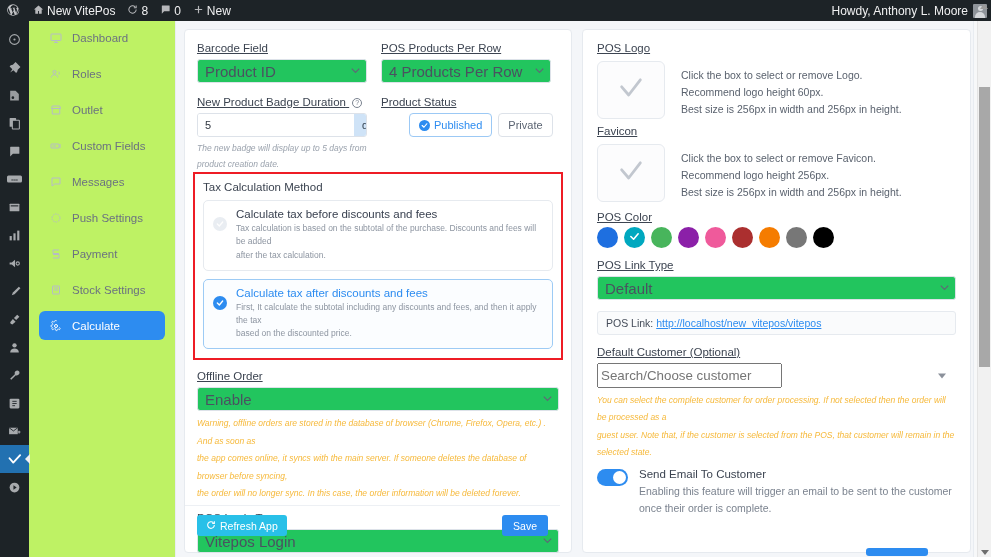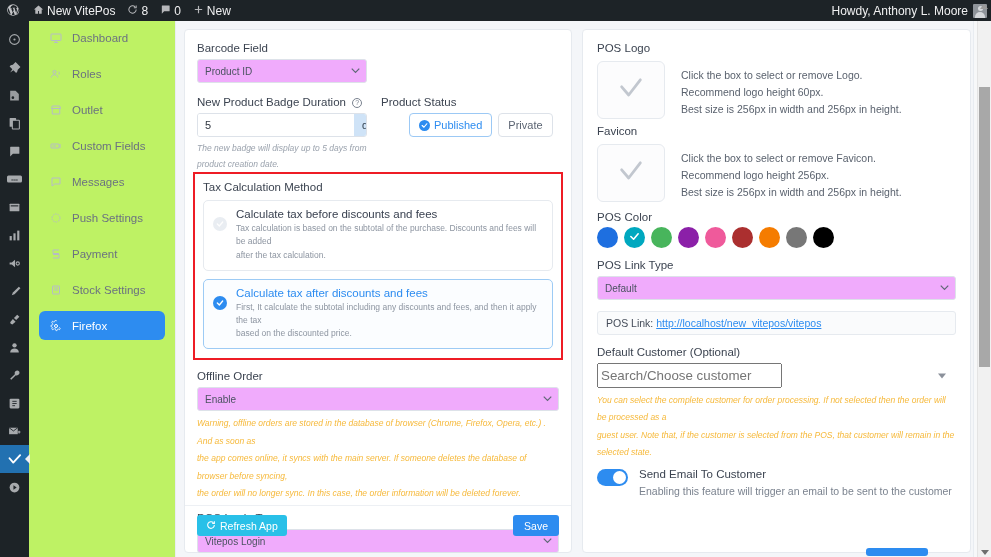--- a/index.html
+++ b/index.html
@@ -77,27 +77,27 @@
     position: absolute; top: 21px; left: 176px; right: 14px; bottom: 0;
     background: #f4f6f9; padding: 8px 6px 0 8px;
     display: flex; gap: 10px;
   }
   .card {
     background: #fff; border: 1px solid #e6eaef; border-radius: 4px;
   }
   .col-left { width: 388px; flex: none; position: relative; padding: 12px 12px 0 12px; height: 524px; }
   .col-right { flex: 1; position: relative; padding: 12px 14px 0 14px; height: 524px; }
 
-  .fieldlabel { font-size: 11.5px; color: #3c4451; margin-bottom: 5px; }
+  .fieldlabel { font-size: 11.5px; color: #3c4451; margin-bottom: 5px; text-decoration: underline; }
   .row2 { display: flex; gap: 14px; }
   .half { width: 170px; }
 
   select.sel, .selbox {
     width: 100%; height: 24px; border: 1px solid #dde2e9; border-radius: 3px;
-    background: #f0abfc; font-size: 10px; color: #4a5260; padding: 0 20px 0 7px;
+    background: #22c55e; font-size: 15px; color: #4a5260; padding: 0 20px 0 7px;
     font-family: "Liberation Sans", sans-serif;
     appearance: none; -webkit-appearance: none;
     position: relative;
   }
   .selwrap { position: relative; }
   .selwrap .chev {
     position: absolute; right: 7px; top: 50%; transform: translateY(-50%);
     pointer-events: none; color: #6b7280; font-size: 9px; line-height:1;
   }
 
@@ -151,21 +151,21 @@
   .opt.sel-opt .opt-radio { background: #2d8cf0; }
   .opt-ttl { font-size: 11.5px; color: #394150; margin-bottom: 2px; }
   .opt.sel-opt .opt-ttl { color: #2d8cf0; }
   .opt-desc { font-size: 8.5px; color: #8d95a1; line-height: 1.55; }
 
   .warn {
     font-size: 8.5px; color: #f6b93b; font-style: italic; line-height: 2.05; margin-top: 4px;
   }
 
   .footerbar {
-    position: absolute; left: 0; right: 0; bottom: 16px;
+    position: absolute; left: 0; right: 11px; bottom: 16px;
     border-top: 1px solid #edf0f4; padding: 9px 12px 0 12px;
     display: flex; align-items: center; justify-content: space-between;
   }
   .btn-refresh {
     background: #29c0e8; color: #fff; border: none; border-radius: 3px;
     font-size: 10.5px; height: 21px; padding: 0 9px; display:flex; align-items:center; gap:4px;
     font-family:"Liberation Sans", sans-serif;
   }
   .btn-save {
     background: #2d8cf0; color: #fff; border: none; border-radius: 3px;
@@ -454,34 +454,47 @@
       </span>
       <span>Stock Settings</span>
     </div>
     <div class="pside-item active">
       <span class="pico">
         <svg width="12" height="12" viewBox="0 0 24 24" fill="none" stroke="currentColor" stroke-width="2">
             <circle cx="12" cy="12" r="3"></circle>
             <path d="M19.4 15a1.6 1.6 0 0 0 .3 1.8l.1.1a2 2 0 1 1-2.8 2.8l-.1-.1a1.6 1.6 0 0 0-2.7 1.1V21a2 2 0 0 1-4 0v-.1A1.6 1.6 0 0 0 7 19.4a1.6 1.6 0 0 0-1.8.3l-.1.1a2 2 0 1 1-2.8-2.8l.1-.1a1.6 1.6 0 0 0-1.1-2.7H1a2 2 0 0 1 0-4h.1A1.6 1.6 0 0 0 2.6 7a1.6 1.6 0 0 0-.3-1.8l-.1-.1a2 2 0 1 1 2.8-2.8l.1.1A1.6 1.6 0 0 0 7 2.6h.1A1.6 1.6 0 0 0 8.2 1V1a2 2 0 0 1 4 0" transform="translate(2.5,1.5) scale(0.86)"></path>
           </svg>
       </span>
-      <span>Firefox</span>
+      <span>Calculate</span>
     </div>
   </div>
 
   <div class="content">
 
     <div class="card col-left">
 
       <div class="row2 mb12">
         <div class="half">
           <div class="fieldlabel">Barcode Field</div>
           <div class="selwrap">
             <select class="sel">
               <option>Product ID</option>
+            </select>
+            <span class="chev">
+              <svg width="9" height="6" viewBox="0 0 12 8" fill="none" stroke="#5f6876" stroke-width="1.6">
+                  <path d="M1 1.5 6 6.5 11 1.5"></path>
+                </svg>
+            </span>
+          </div>
+        </div>
+        <div class="half">
+          <div class="fieldlabel">POS Products Per Row</div>
+          <div class="selwrap">
+            <select class="sel">
+              <option>4 Products Per Row</option>
             </select>
             <span class="chev">
               <svg width="9" height="6" viewBox="0 0 12 8" fill="none" stroke="#5f6876" stroke-width="1.6">
                   <path d="M1 1.5 6 6.5 11 1.5"></path>
                 </svg>
             </span>
           </div>
         </div>
       </div>
 
@@ -680,20 +693,21 @@
       </div>
 
       <div class="togglerow">
         <div class="toggle">
           <span class="knob"></span>
         </div>
         <div>
           <div class="tg-title">Send Email To Customer</div>
           <div class="tg-desc">
             <div>Enabling this feature will trigger an email to be sent to the customer</div>
+            <div>once their order is complete.</div>
           </div>
         </div>
       </div>
 
       <div class="bottom-blue"></div>
     </div>
   </div>
 
   <div class="side-scrollline"></div>
   <div class="bscroll">

